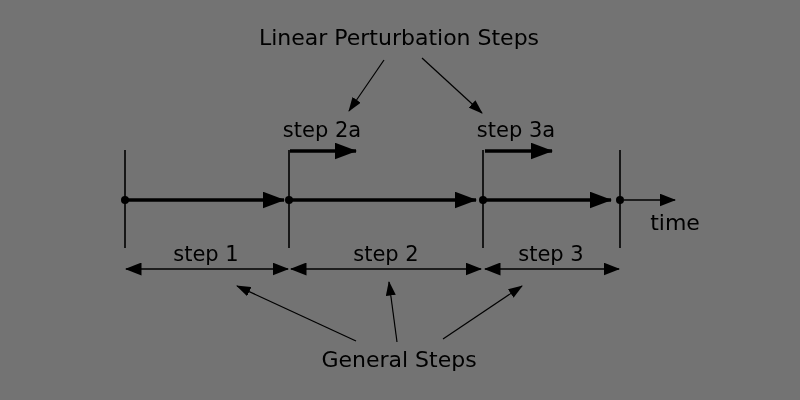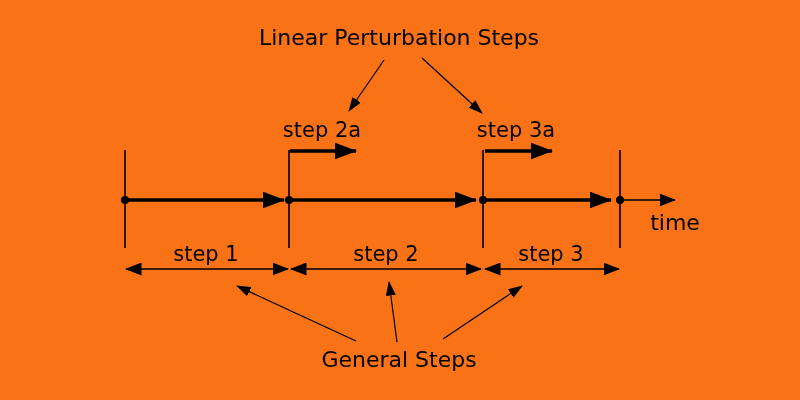--- a/index.html
+++ b/index.html
@@ -4,21 +4,21 @@
 <style>
   html, body {
     margin: 0;
     padding: 0;
     background: #ffffff;
   }
   .stage {
     position: relative;
     width: 800px;
     height: 400px;
-    background: #f97316;
+    background: #737373;
     overflow: hidden;
   }
   svg {
     display: block;
   }
   .lbl {
     font-family: "DejaVu Sans", "Liberation Sans", sans-serif;
     fill: #000000;
     font-size: 22px;
   }

